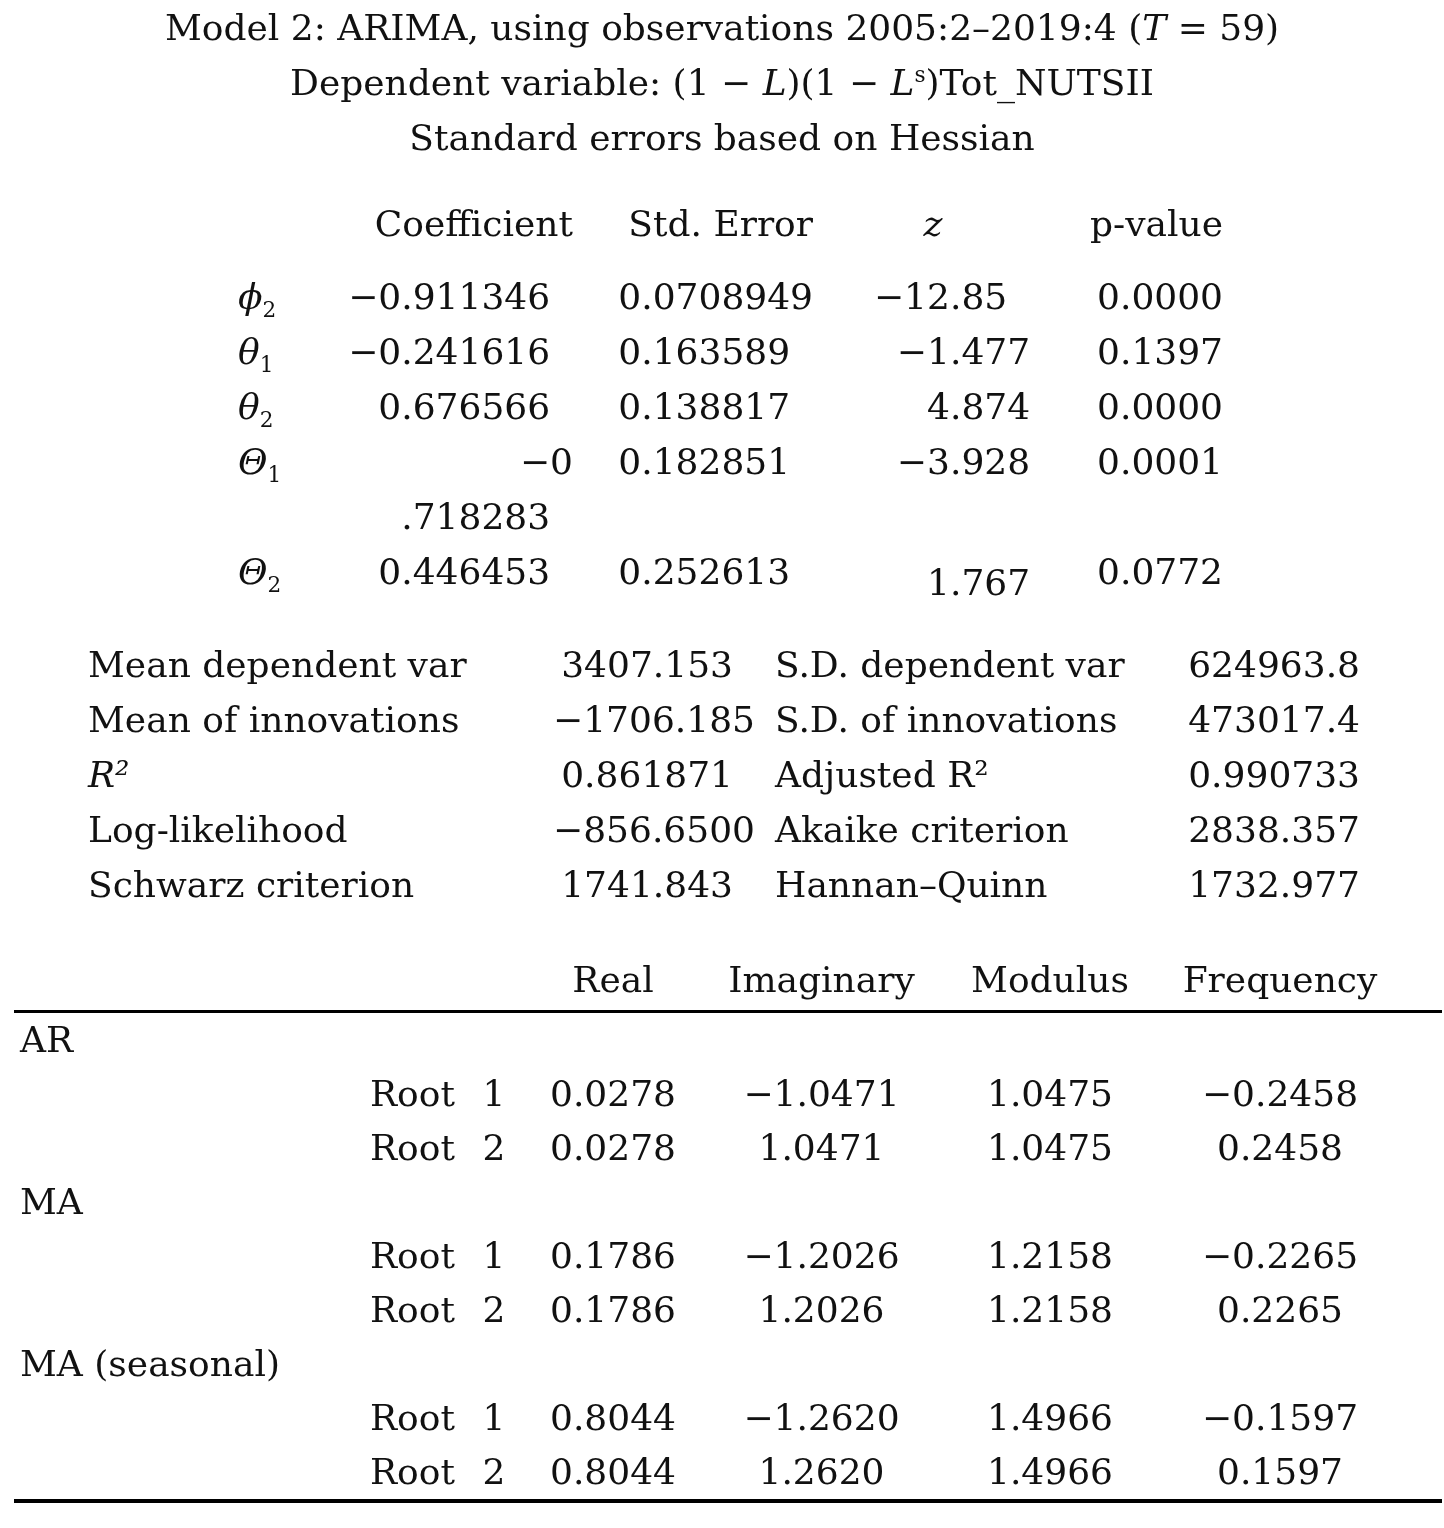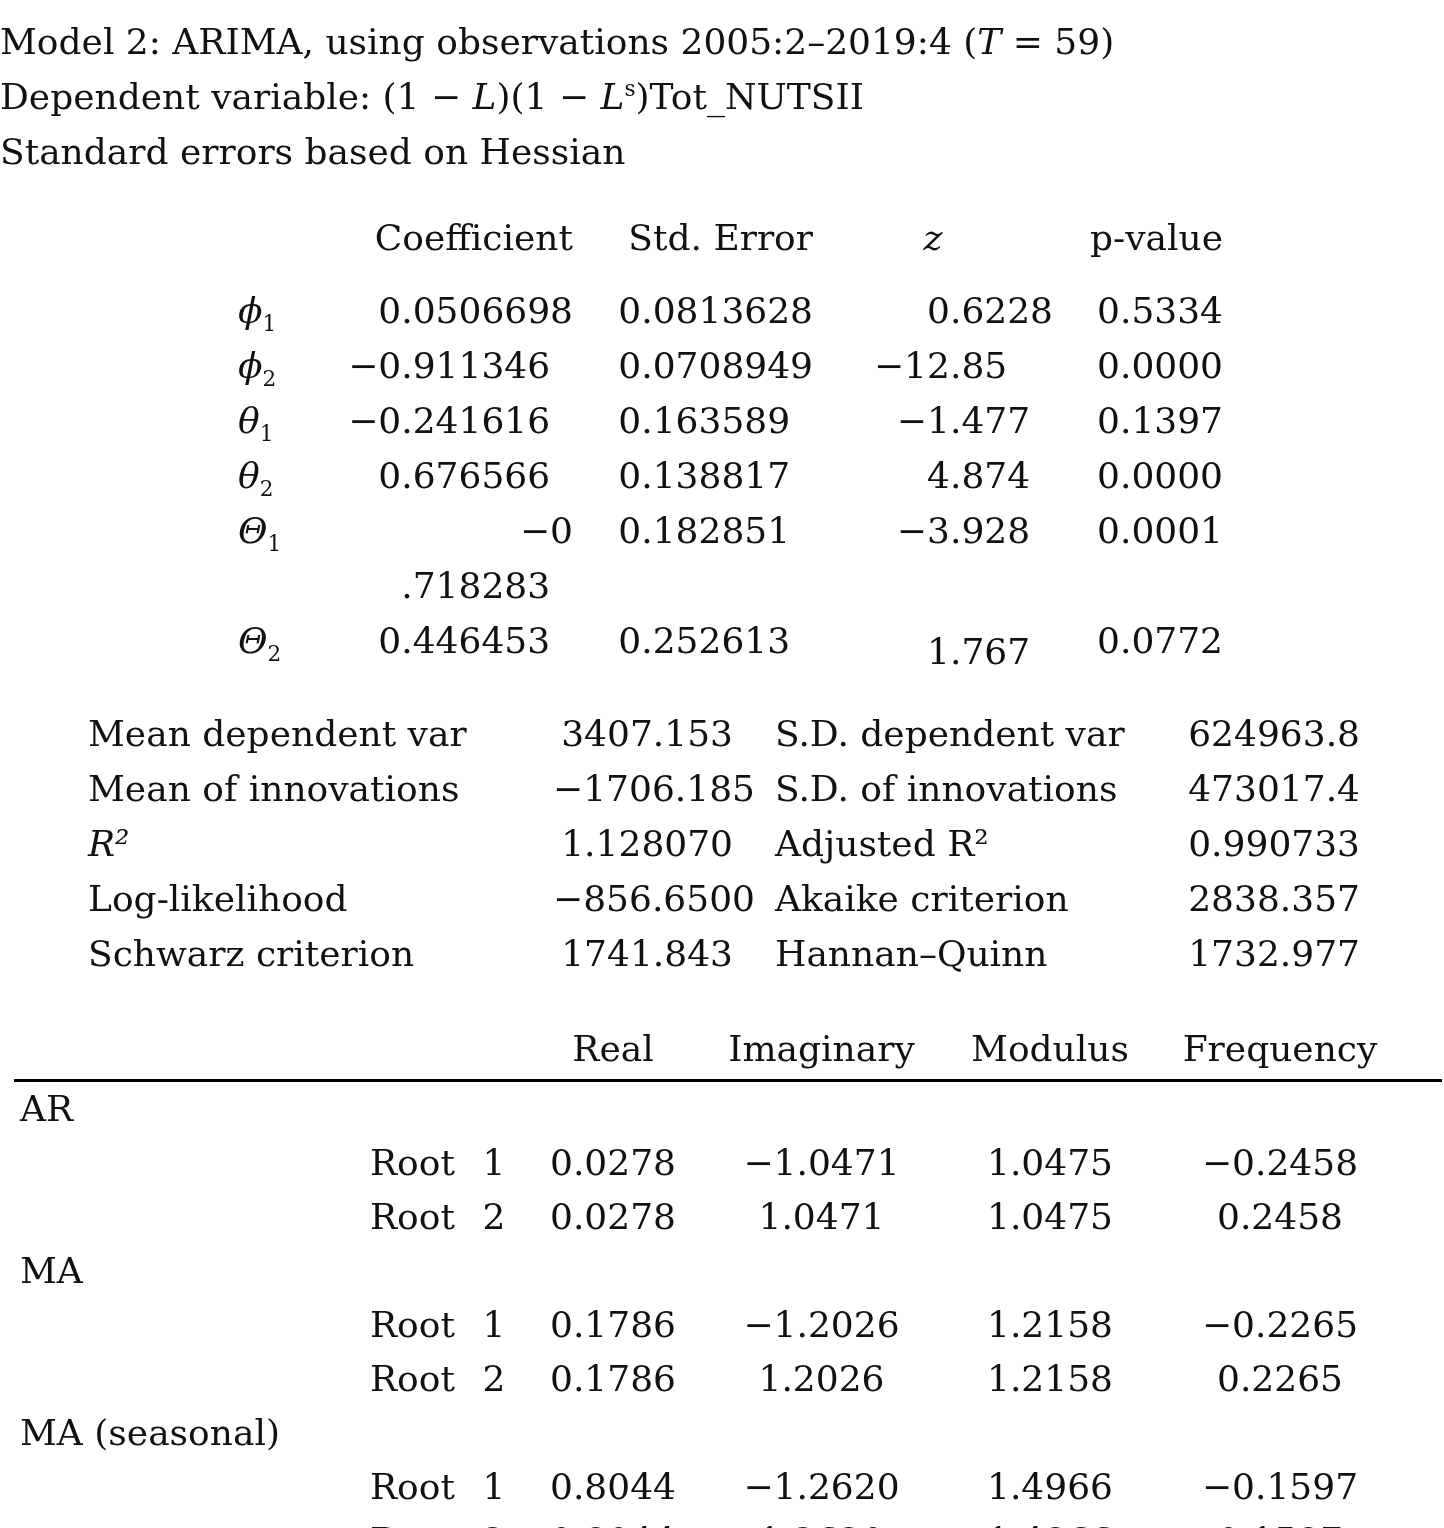--- a/index.html
+++ b/index.html
@@ -10,21 +10,21 @@
     background: #ffffff; color: #111111;
     font-family: "DejaVu Serif", serif;
     font-size: 36px;
     overflow: hidden;
   }
   .it, i { font-style: italic; }
   sup { font-size: 0.60em; vertical-align: super; line-height: 0; }
   sub { font-size: 0.60em; vertical-align: sub; line-height: 0; }
 
   
-  .title-block { text-align: left; padding-top: 14px; line-height: 55px; }
+  .title-block { text-align: center; line-height: 55px; }
 
   
   .coef-table { margin-left: 238px; margin-top: 31px; }
   .crow { display: grid; grid-template-columns: 100px 235px 240px 240px 170px; line-height: 55px; }
   .crow .r { text-align: right; }
   .crow .c { text-align: center; }
   .chead { margin-bottom: 18px; }
   .frac { display: inline-block; text-align: left; }
 
   
@@ -56,27 +56,20 @@
   <section class="coef-table">
     <div class="crow chead">
       <div></div>
       <div class="r">Coefficient</div>
       <div class="r">Std. Error</div>
       <div class="c"><i>z</i></div>
       <div class="r">p-value</div>
     </div>
 
     <div class="crow">
-      <div><span class="it">ϕ</span><sub>1</sub></div>
-      <div class="r"><span>0</span><span class="frac" style="width: 7.5ch;">.0506698</span></div>
-      <div class="r"><span>0</span><span class="frac" style="width: 7.5ch;">.0813628</span></div>
-      <div class="r"><span>0</span><span class="frac" style="width: 4.5ch;">.6228</span></div>
-      <div class="r"><span>0</span><span class="frac" style="width: 4.5ch;">.5334</span></div>
-    </div>
-    <div class="crow">
       <div><span class="it">ϕ</span><sub>2</sub></div>
       <div class="r"><span>−0</span><span class="frac" style="width: 7.5ch;">.911346</span></div>
       <div class="r"><span>0</span><span class="frac" style="width: 7.5ch;">.0708949</span></div>
       <div class="r"><span>−12</span><span class="frac" style="width: 4.5ch;">.85</span></div>
       <div class="r"><span>0</span><span class="frac" style="width: 4.5ch;">.0000</span></div>
     </div>
     <div class="crow">
       <div><span class="it">θ</span><sub>1</sub></div>
       <div class="r"><span>−0</span><span class="frac" style="width: 7.5ch;">.241616</span></div>
       <div class="r"><span>0</span><span class="frac" style="width: 7.5ch;">.163589</span></div>
@@ -116,21 +109,21 @@
     </div>
     <div class="srow">
       <div>Mean of innovations</div>
       <div class="val">−1706.185</div>
       <div></div>
       <div>S.D. of innovations</div>
       <div class="val">473017.4</div>
     </div>
     <div class="srow">
       <div class="it">R²</div>
-      <div class="val">1.128070</div>
+      <div class="val">0.861871</div>
       <div></div>
       <div>Adjusted R²</div>
       <div class="val">0.990733</div>
     </div>
     <div class="srow">
       <div>Log-likelihood</div>
       <div class="val">−856.6500</div>
       <div></div>
       <div>Akaike criterion</div>
       <div class="val">2838.357</div>

